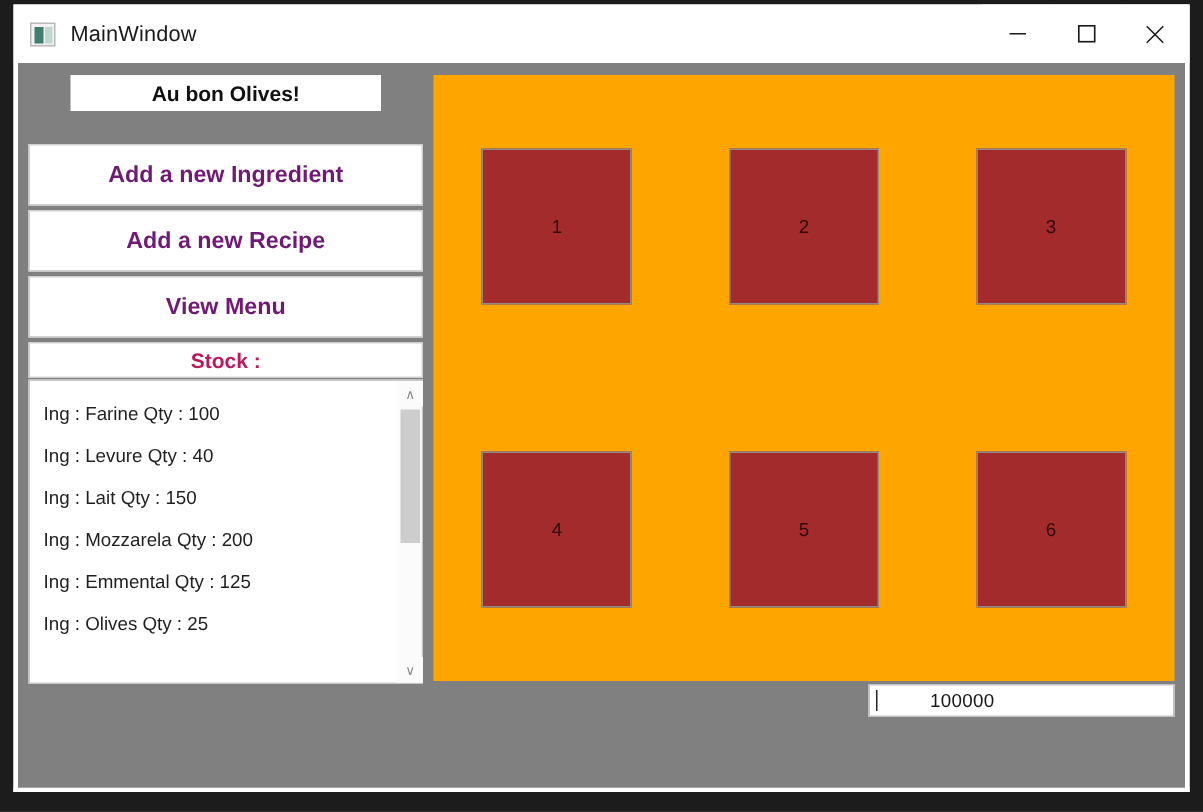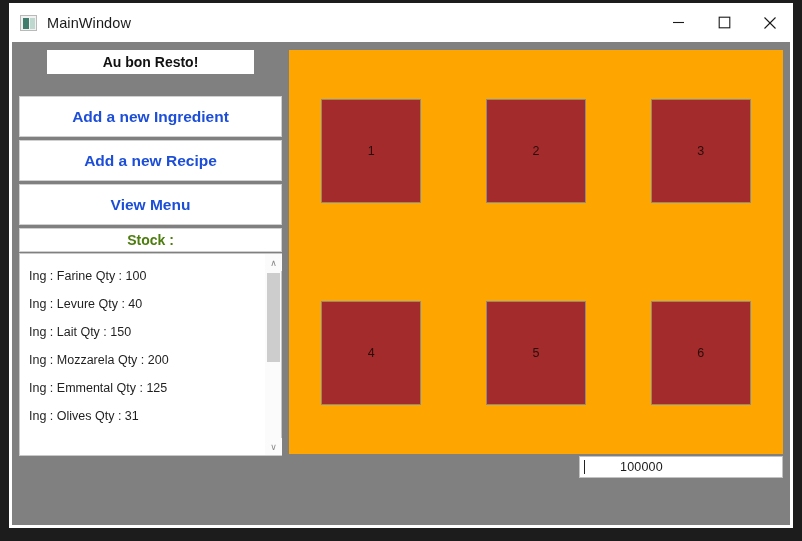--- a/index.html
+++ b/index.html
@@ -119,35 +119,35 @@
   .side-btn {
     width: 100%;
     height: 41px;
     background: #ffffff;
     border: 1px solid #d0d0d0;
     display: flex;
     align-items: center;
     justify-content: center;
     font-size: 15.5px;
     font-weight: bold;
-    color: #1d4ed8;
+    color: #701a75;
     margin-bottom: 3px;
     cursor: default;
   }
   .stock-label {
     width: 100%;
     height: 24px;
     background: #ffffff;
     border: 1px solid #d0d0d0;
     display: flex;
     align-items: center;
     justify-content: center;
     font-size: 14px;
     font-weight: bold;
-    color: #4d7c0f;
+    color: #be185d;
     margin-top: 1px;
   }
   #stock-list-wrap {
     width: 100%;
     height: 203px;
     background: #ffffff;
     border: 1px solid #c8c8c8;
     margin-top: 1px;
     position: relative;
     display: flex;
@@ -275,37 +275,37 @@
             <line x1="12.5" y1="1.5" x2="1.5" y2="12.5" stroke="#1a1a1a" stroke-width="1.1"></line>
           </svg>
         </div>
       </div>
     </div>
 
     <div id="client">
       <div id="client-inner">
 
         <div id="sidebar">
-          <div class="brand-bar">Au bon Resto!</div>
+          <div class="brand-bar">Au bon Olives!</div>
           <div class="spacer-1"></div>
 
           <div class="side-btn">Add a new Ingredient</div>
           <div class="side-btn">Add a new Recipe</div>
           <div class="side-btn">View Menu</div>
 
           <div class="stock-label">Stock :</div>
 
           <div id="stock-list-wrap">
             <div id="stock-list">
               <div class="stock-item">Ing :  Farine Qty :  100</div>
               <div class="stock-item">Ing :  Levure Qty :  40</div>
               <div class="stock-item">Ing :  Lait Qty :  150</div>
               <div class="stock-item">Ing :  Mozzarela Qty :  200</div>
               <div class="stock-item">Ing :  Emmental Qty :  125</div>
-              <div class="stock-item">Ing :  Olives Qty :  31</div>
+              <div class="stock-item">Ing :  Olives Qty :  25</div>
             </div>
             <div id="stock-scrollbar">
               <div class="sb-arrow up">∧</div>
               <div id="sb-thumb"></div>
               <div class="sb-arrow down">∨</div>
             </div>
           </div>
         </div>
 
         <div id="canvas">

